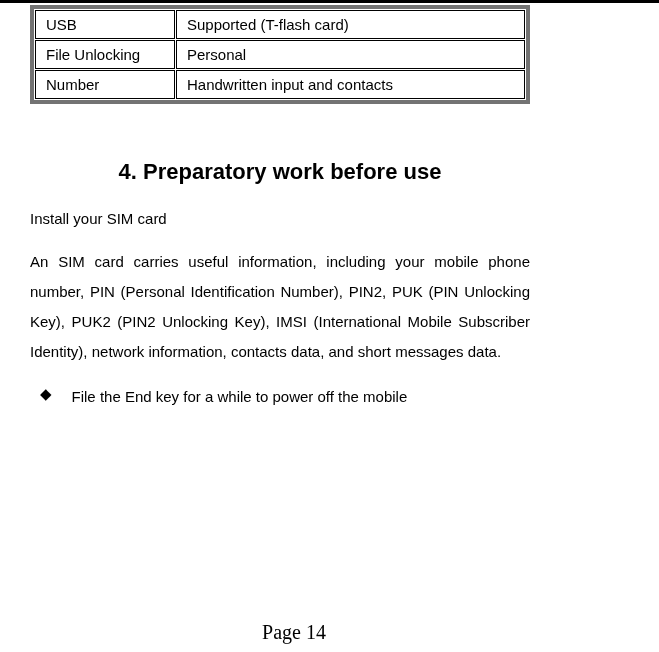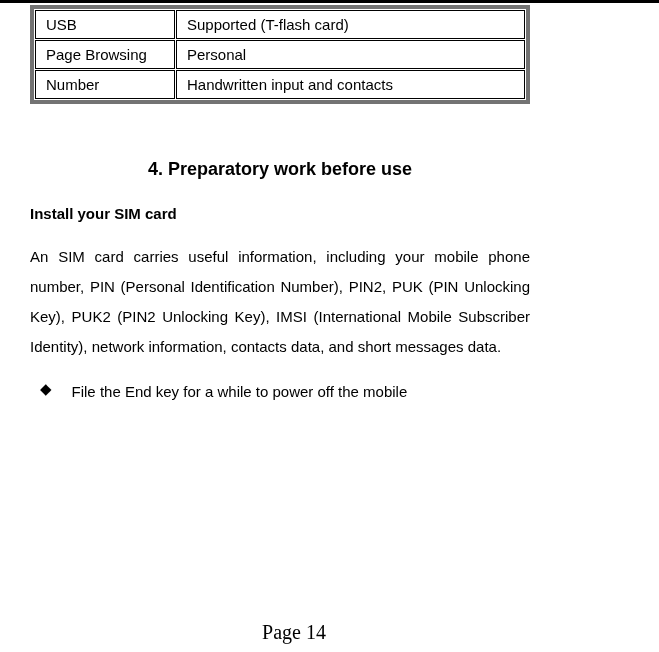--- a/index.html
+++ b/index.html
@@ -42,29 +42,29 @@
     .note-text {
       font-family: Georgia, 'Times New Roman', serif;
       font-size: 17px;
       text-align: justify;
       margin-top: 50px;
       padding: 0 10px;
       line-height: 2;
       word-spacing: 2px;
     }
     .section-heading {
-      font-size: 18px;
+      font-size: 22px;
       font-weight: bold;
       text-align: center;
       margin-top: 55px;
       margin-bottom: 25px;
     }
     .sub-heading {
       font-size: 15px;
-      font-weight: bold;
+      font-weight: normal;
       margin-bottom: 20px;
     }
     .body-text {
       font-size: 15px;
       line-height: 2;
       text-align: justify;
     }
     .bullet-item {
       display: flex;
       margin-top: 18px;
@@ -98,21 +98,21 @@
 
 <div class="content">
 
   <table class="spec-table">
     <tbody>
         <tr>
       <td>USB</td>
       <td>Supported (T-flash card)</td>
     </tr>
     <tr>
-      <td>Page Browsing</td>
+      <td>File Unlocking</td>
       <td>Personal</td>
     </tr>
     <tr>
       <td>Number</td>
       <td>Handwritten input and contacts</td>
     </tr>
   </tbody>
     </table>
 
 

